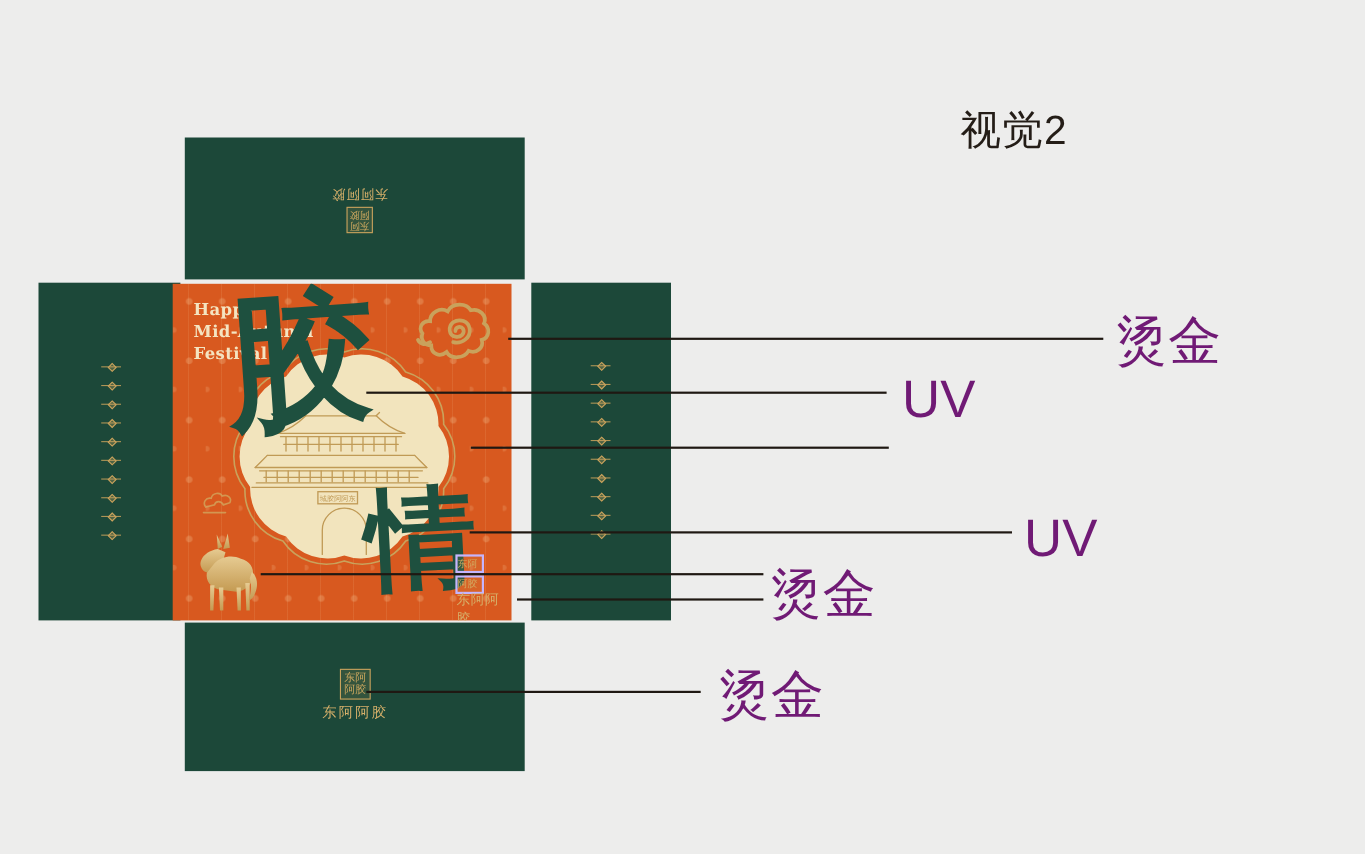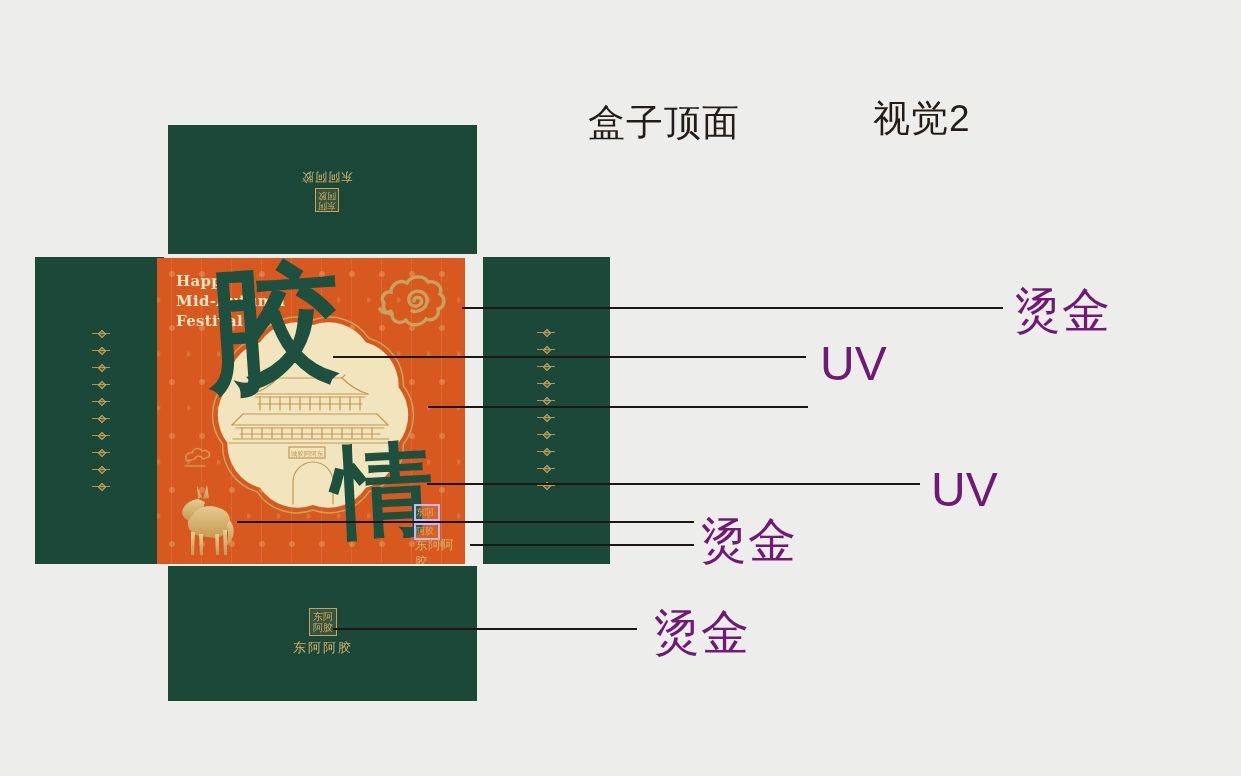--- a/index.html
+++ b/index.html
@@ -57,21 +57,20 @@
 
   
   .lead{position:absolute;height:2px;background:#1f1812;z-index:8;}
   .ann{position:absolute;color:#701a75;font-size:48px;white-space:nowrap;z-index:9;line-height:1.05;}
 </style>
 </head>
 <body>
 
 <div class="canvas">
 
-  <div class="sheet-title" style="left:588px;top:98px;">盒子顶面</div>
   <div class="sheet-title" style="left:873px;top:94px;">视觉2</div>
 
   <div class="flap flap-top">
     <div class="brand-block rot" style="left:133px;top:43px;">
       <div class="seal seal-sm">
         <span class="seal-txt">东阿阿胶</span>
       </div>
       <div class="brand-text sm">东阿阿胶</div>
     </div>
   </div>

